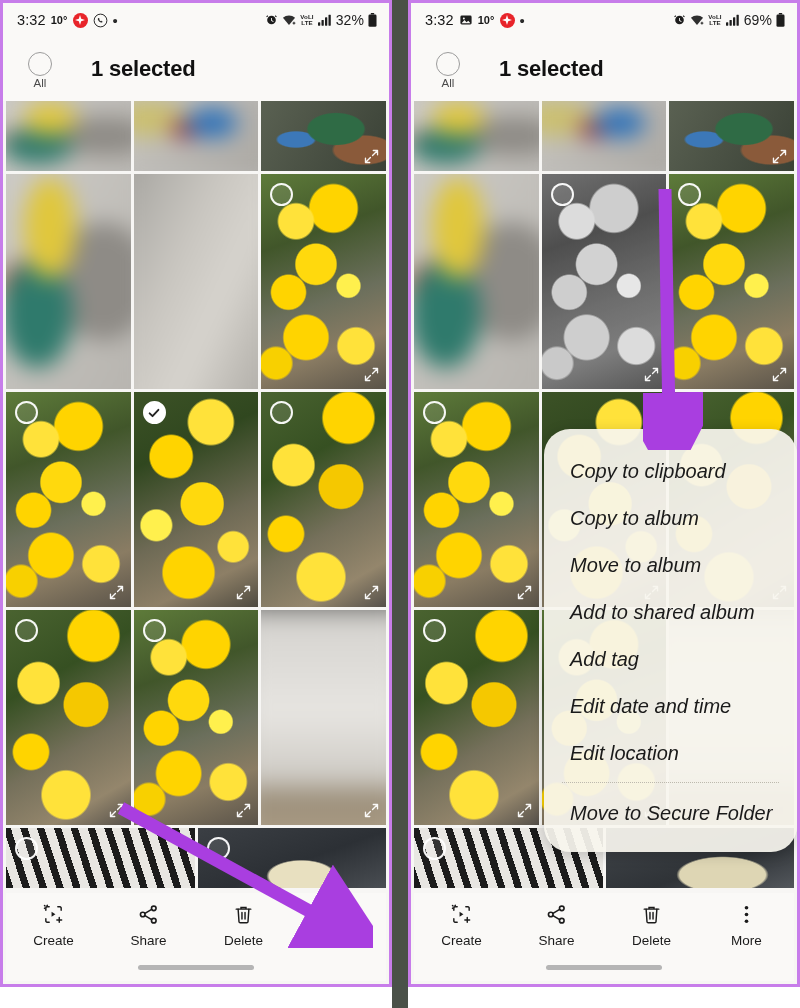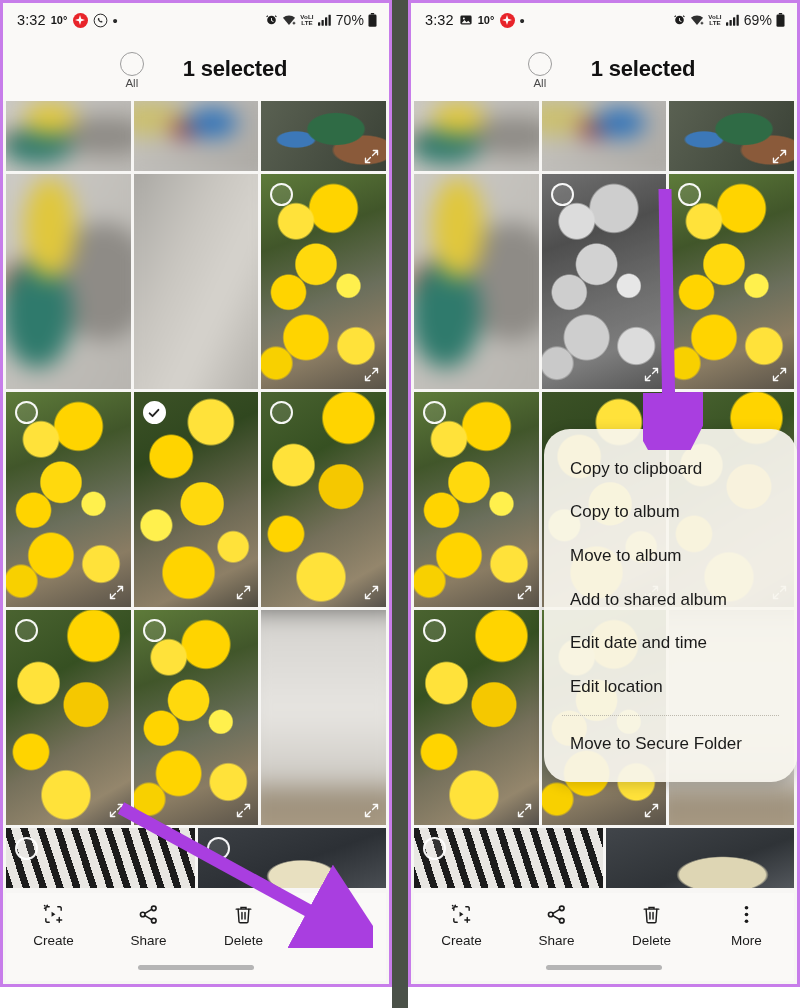--- a/index.html
+++ b/index.html
@@ -51,21 +51,20 @@
   .red-badge svg{ width:10px;height:10px; }
   .volte{ display:flex;flex-direction:column;align-items:center;line-height:1;
           font-size:6.2px;font-weight:700;color:#1d1d1d; }
 
   
   .appbar{
     height:64px; width:100%;
     display:flex; align-items:center;
     padding:0 10px;
     background:#faf9f7;
-    justify-content:center;
   }
   .all-btn{
     width:54px; display:flex; flex-direction:column;
     align-items:center; gap:1px; padding-top:2px;
   }
   .all-circle{
     width:24px;height:24px;border-radius:50%;
     border:1.6px solid #9c9c9c; background:transparent;
   }
   .all-label{ font-size:11.5px; color:#4a4a4a; }
@@ -130,24 +129,25 @@
     position:absolute; right:0px; top:426px;
     width:253px;
     background:rgba(247,245,238,.93);
     border-radius:26px 26px 26px 26px;
     box-shadow:0 3px 14px rgba(0,0,0,.18);
     padding:18px 0 16px 0;
     z-index:30;
     overflow:hidden;
   }
   .ctx-item{
-    font-size:17px; color:#1a1a1a;
+    font-size:20px; color:#1a1a1a;
     padding:12.5px 0 12.5px 26px;
     line-height:1.1;
     white-space:nowrap;
+    font-style:italic;
   }
   .ctx-sep{
     height:1px; margin:6px 18px 6px 18px;
     border-top:1px dotted #bdb9ae;
   }
 
   
   .arrow{ position:absolute; z-index:40; pointer-events:none; }
 
   
@@ -275,21 +275,21 @@
             <span>LTE</span>
           </span>
         <span class="ic">
           <svg width="14" height="12" viewBox="0 0 16 13" fill="#1d1d1d">
               <rect x="0" y="9" width="2.6" height="4" rx=".5"></rect>
               <rect x="4" y="6.4" width="2.6" height="6.6" rx=".5"></rect>
               <rect x="8" y="3.4" width="2.6" height="9.6" rx=".5"></rect>
               <rect x="12" y="0.4" width="2.6" height="12.6" rx=".5"></rect>
             </svg>
         </span>
-        <span class="sb-batt">70%</span>
+        <span class="sb-batt">32%</span>
         <span class="ic">
           <svg width="9" height="14" viewBox="0 0 10 16" fill="#1d1d1d">
               <rect x="3" y="0" width="4" height="1.8" rx=".6"></rect>
               <rect x="0.4" y="1.8" width="9.2" height="14" rx="1.6"></rect>
             </svg>
         </span>
       </div>
     </div>
 
     <div class="appbar">
@@ -629,20 +629,21 @@
             <div class="pic g-dark2 sharp"></div>
           </div>
         </div>
       </div>
 
     <div class="ctxmenu" id="ctx-menu">
         <div class="ctx-item">Copy to clipboard</div>
         <div class="ctx-item">Copy to album</div>
         <div class="ctx-item">Move to album</div>
         <div class="ctx-item">Add to shared album</div>
+        <div class="ctx-item">Add tag</div>
         <div class="ctx-item">Edit date and time</div>
         <div class="ctx-item">Edit location</div>
         <div class="ctx-sep"></div>
         <div class="ctx-item">Move to Secure Folder</div>
       </div>
 
     <svg class="arrow" style="left:232px; top:182px; width:60px; height:265px;" viewBox="0 0 60 265">
       <defs>
         <marker id="ah2" markerWidth="8" markerHeight="8" refX="2.2" refY="4" orient="auto">
           <path d="M0,0 L7.5,4 L0,8 Z" fill="#A93EE0"></path>

